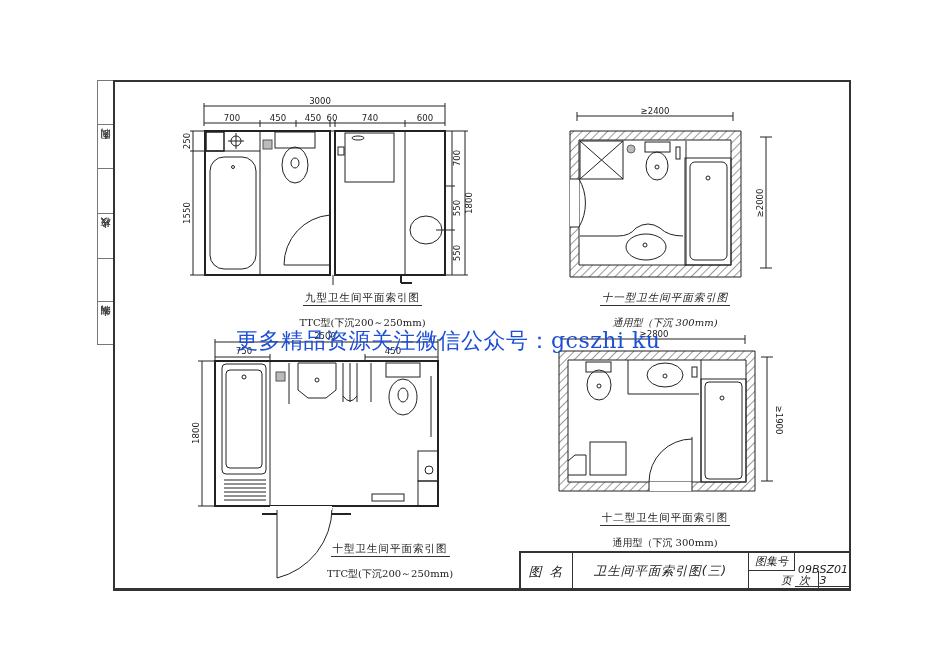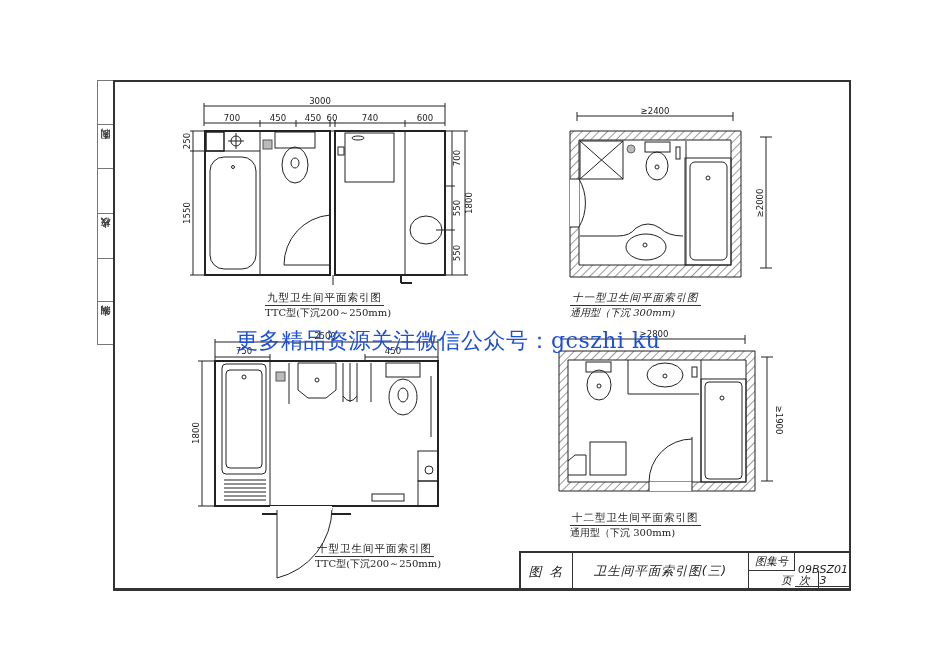--- a/index.html
+++ b/index.html
@@ -8,24 +8,24 @@
   .sheet { position: absolute; left: 0; top: 0; width: 950px; height: 672px; }
   .frame { position: absolute; left: 113px; top: 80px; width: 738px; height: 510px;
            border: 2px solid #333; box-sizing: border-box; }
   .side-strip { position: absolute; left: 97px; top: 80px; width: 16px; height: 265px;
                 border: 1px solid #777; border-right: none; box-sizing: border-box; }
   .side-cell { position: absolute; left: 0; width: 15px; border-bottom: 1px solid #777;
                box-sizing: border-box; display: flex; align-items: center; justify-content: center; }
   .side-label { writing-mode: vertical-rl; transform: rotate(180deg); font-size: 10px;
                 font-family: "DejaVu Sans", sans-serif; color: #333; letter-spacing: 0px; }
   svg.drawing { position: absolute; left: 0; top: 0; }
-  .caption { position: absolute; font-size: 10.5px; line-height: 14px; }
+  .caption { position: absolute; text-align: center; font-size: 10.5px; line-height: 14px; }
   .caption .title { border-bottom: 1px solid #333; padding: 0 2px 1px 2px; display: inline-block;
                     letter-spacing: 1px; }
-  .caption .sub { display: block; margin-top: 0; font-size: 10px; }
+  .caption .sub { display: block; margin-top: 10px; font-size: 10px; }
   .watermark { position: absolute; left: 236px; top: 326px; font-size: 22px; color: #1d4ed8;
                font-family: "DejaVu Serif", serif; white-space: nowrap; letter-spacing: 0.5px; }
   .titleblock { position: absolute; left: 519px; top: 551px; width: 332px; height: 39px;
                 border-top: 2px solid #333; border-left: 2px solid #333; box-sizing: border-box;
                 font-family: "DejaVu Sans", sans-serif; font-style: italic; }
   .tb-cell { position: absolute; display: flex; align-items: center; justify-content: center;
              box-sizing: border-box; font-size: 11px; color: #222; }
   .dim { font-family: "DejaVu Sans Condensed", "DejaVu Sans", sans-serif; font-size: 9.5px; fill: #222; }
 </style>
 </head>

